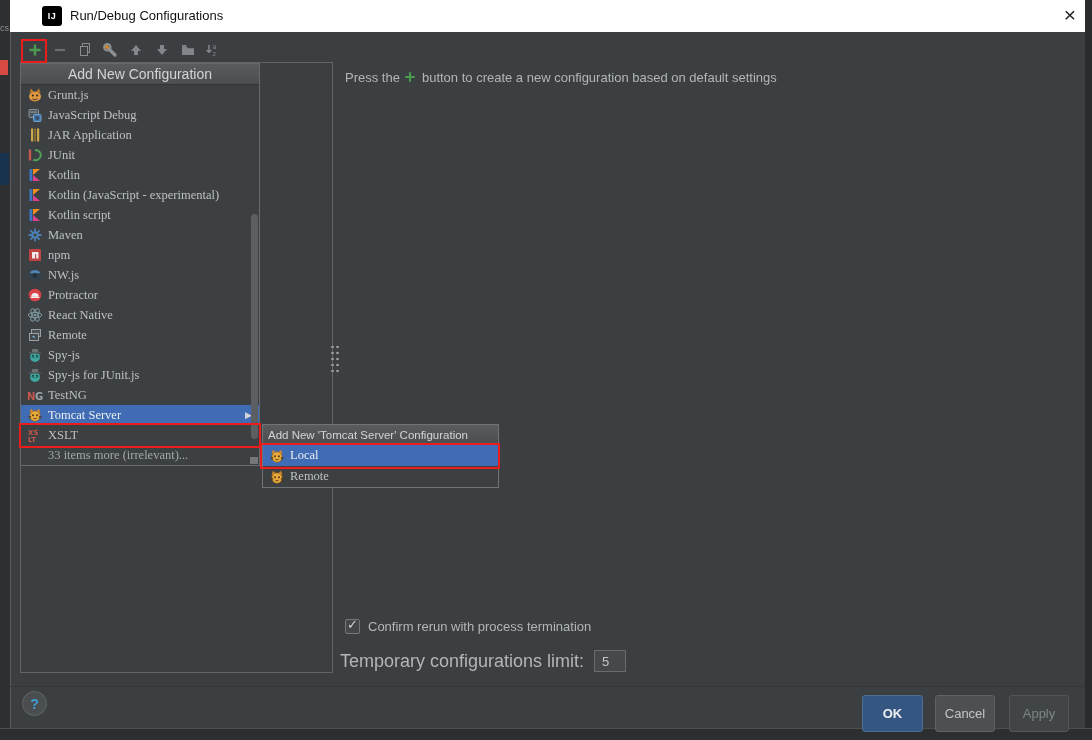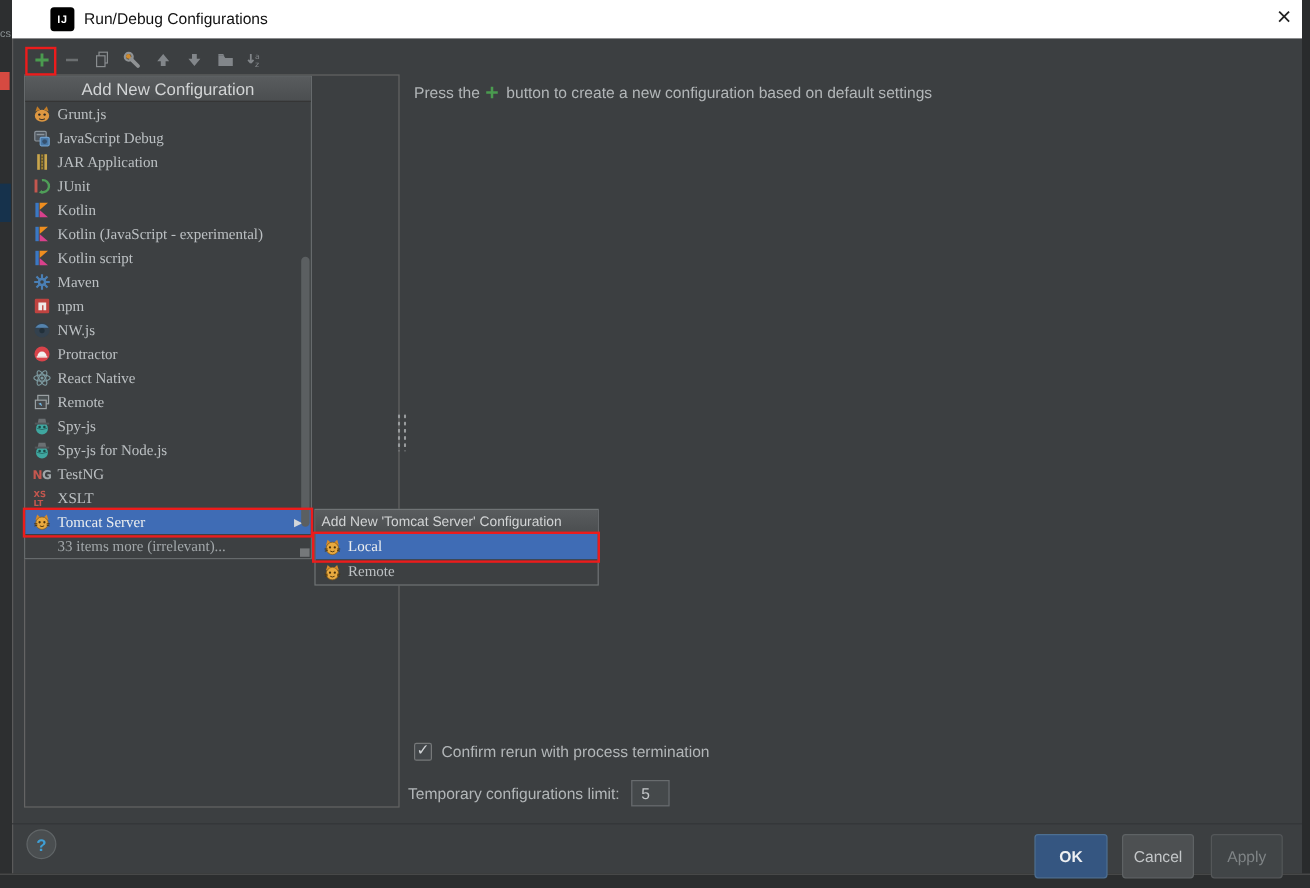--- a/index.html
+++ b/index.html
@@ -75,21 +75,21 @@
   .hint .icon svg { width:14px; height:14px; }
   .hint .pre { margin-right:2px; } .hint .suf { margin-left:4px; }
 
   .confirm-row { left:345px; top:619px; display:flex; align-items:center; }
   .checkbox { width:15px; height:15px; background:#43474a; border:1px solid #767879; border-radius:2px;
               position:relative; }
   .checkbox .check { position:absolute; left:1px; top:-3px; font-size:13px; color:#d2d5d7; }
   .confirm-label { margin-left:8px; font-size:13px; color:#b2b6b8; }
 
   .limit-row { left:340px; top:650px; display:flex; align-items:center; }
-  .limit-label { font-size:13px; color:#b2b6b8; }
+  .limit-label { font-size:18px; color:#b2b6b8; }
   .limit-input { margin-left:10px; width:32px; height:22px; background:#45494b; border:1px solid #686c6e;
                  color:#c3c6c8; font-size:13px; padding-left:7px; font-family:"Liberation Sans",sans-serif; }
 
   .footer-line { left:10px; top:686px; width:1075px; height:1px; background:#343638; }
   .help-btn { left:22px; top:691px; width:25px; height:25px; border-radius:50%; background:#4a4e50;
               border:1px solid #606567; color:#3f9fd5; font-weight:bold; font-size:14px;
               display:flex; align-items:center; justify-content:center; }
   .btn { top:695px; height:37px; border-radius:3px; font-size:13px; font-family:"Liberation Sans",sans-serif; }
   .btn-ok { left:862px; width:61px; background:#355681; border:1px solid #4d6f92; color:#eef0f2; font-weight:bold; }
   .btn-cancel { left:935px; width:60px; background:#4d5052; border:1px solid #5e6264; color:#c3c6c8; }
@@ -341,55 +341,55 @@
           <span class="icon ">
             <svg width="16" height="16" viewBox="0 0 16 16">
               <circle cx="8" cy="10" r="5" fill="#3fa7a0"></circle>
               <path d="M3.5 9.8 q4.5 2.4 9 0" stroke="#2a6f6a" stroke-width="0.8" fill="none"></path>
               <path d="M4.5 5.4 L5.2 2 h5.6 l0.7 3.4 Z" fill="#6b7073"></path>
               <rect x="2" y="5.2" width="12" height="1.6" fill="#53575a"></rect>
               <circle cx="6" cy="8.8" r="1.1" fill="#1d4744"></circle>
               <circle cx="10" cy="8.8" r="1.1" fill="#1d4744"></circle>
             </svg>
           </span>
-          <span class="mi-label">Spy-js for Node.js</span>
+          <span class="mi-label">Spy-js for JUnit.js</span>
         </div>
         <div class="menu-item">
           <span class="icon ">
             <svg width="16" height="16" viewBox="0 0 16 16">
               <text x="0" y="12.5" font-size="10" font-weight="bold" fill="#c4574f" font-family="DejaVu Sans,sans-serif">N</text>
               <text x="8" y="12.5" font-size="10" font-weight="bold" fill="#9fa6a9" font-family="DejaVu Sans,sans-serif">G</text>
             </svg>
           </span>
           <span class="mi-label">TestNG</span>
-        </div>
-        <div class="menu-item">
-          <span class="icon ">
-            <svg width="16" height="16" viewBox="0 0 16 16">
-              <text x="1" y="7.5" font-size="7" font-weight="bold" fill="#c4574f" font-family="DejaVu Sans,sans-serif">XS</text>
-              <text x="1" y="15" font-size="7" font-weight="bold" fill="#c4574f" font-family="DejaVu Sans,sans-serif">LT</text>
-            </svg>
-          </span>
-          <span class="mi-label">XSLT</span>
         </div>
         <div class="menu-item selected">
           <span class="icon ">
             <svg width="16" height="16" viewBox="0 0 16 16">
               <polygon points="2.6,6.5 4,1.8 7,4.6" fill="#d78b2a"></polygon>
               <polygon points="13.4,6.5 12,1.8 9,4.6" fill="#d78b2a"></polygon>
               <circle cx="8" cy="9" r="5.2" fill="#e8a93f"></circle>
               <circle cx="8" cy="9" r="5.2" fill="none" stroke="#8a5c14" stroke-width="0.6"></circle>
               <circle cx="6" cy="8.2" r="0.95" fill="#4c330c"></circle>
               <circle cx="10" cy="8.2" r="0.95" fill="#4c330c"></circle>
               <path d="M6.2 11.2 q1.8 1.3 3.6 0 M1.5 9.5 h2.6 M1.7 11.3 l2.4 -0.6 M14.5 9.5 h-2.6 M14.3 11.3 l-2.4 -0.6" stroke="#4c330c" stroke-width="0.8" fill="none"></path>
             </svg>
           </span>
           <span class="mi-label">Tomcat Server</span>
           <span class="mi-arrow">▶</span>
         </div>
+        <div class="menu-item">
+          <span class="icon ">
+            <svg width="16" height="16" viewBox="0 0 16 16">
+              <text x="1" y="7.5" font-size="7" font-weight="bold" fill="#c4574f" font-family="DejaVu Sans,sans-serif">XS</text>
+              <text x="1" y="15" font-size="7" font-weight="bold" fill="#c4574f" font-family="DejaVu Sans,sans-serif">LT</text>
+            </svg>
+          </span>
+          <span class="mi-label">XSLT</span>
+        </div>
         <div class="menu-item dim">
           <span class="icon ">
             <svg width="16" height="16" viewBox="0 0 16 16"></svg>
           </span>
           <span class="mi-label">33 items more (irrelevant)...</span>
         </div>
       </div>
     <div class="scroll-thumb"></div>
     <div class="popup-grip"></div>
   </div>

